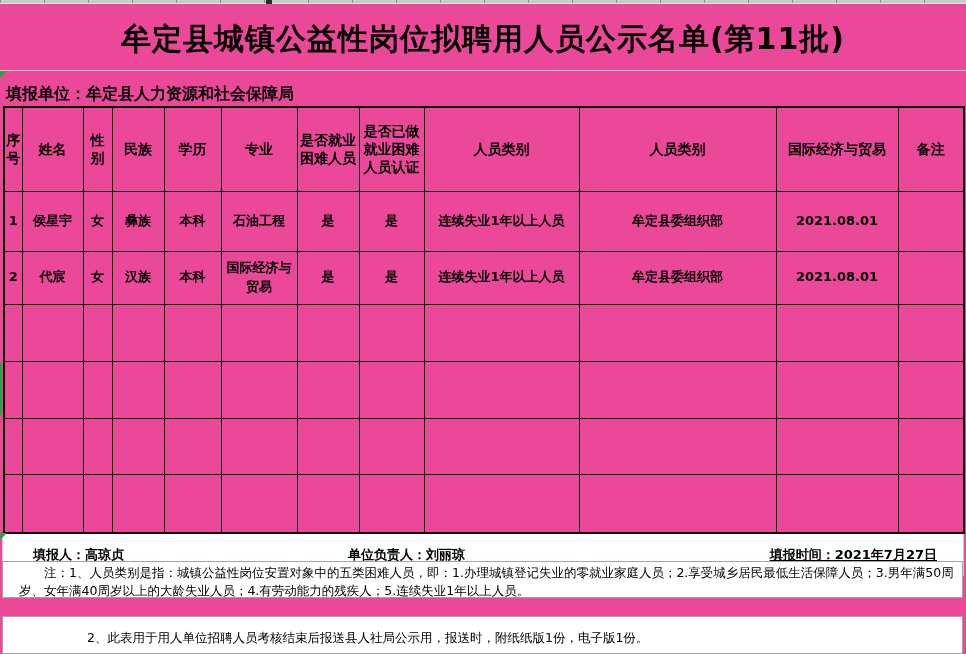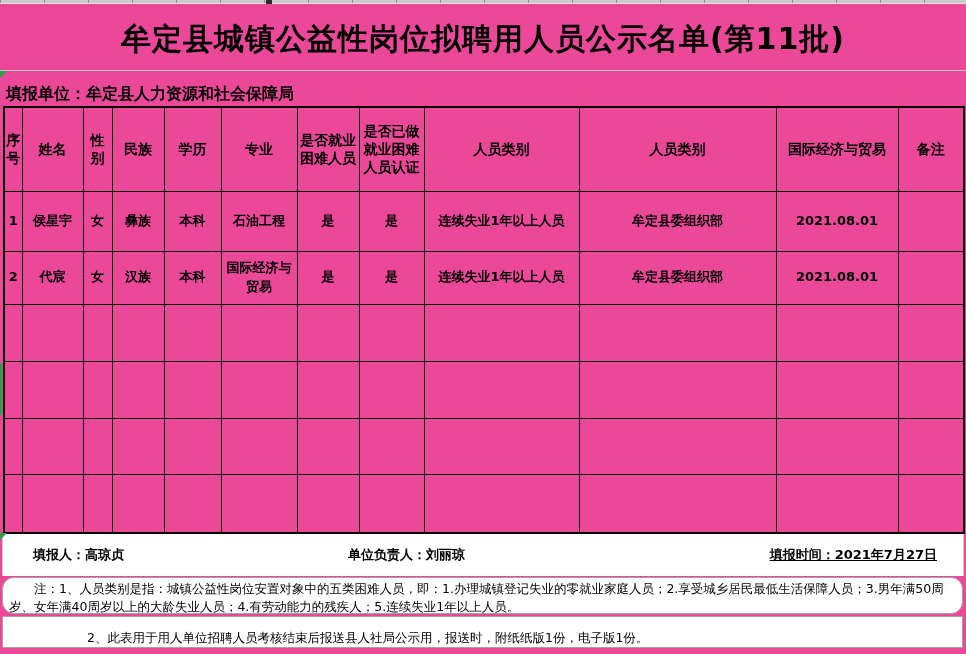--- a/index.html
+++ b/index.html
@@ -45,23 +45,23 @@
   }
   #footer-strip .ftxt { position:absolute; top:0; height:42px; line-height:42px; font-size:13px; font-weight:bold; white-space:nowrap; }
   #footer-filler { left:30px; }
   #footer-unit-head { left:345px; }
   #footer-report-time { right:26px;text-decoration:underline; }
 
   .note-box {
     position:absolute; left:2px; width:961px; background:#fff;
     border:1px solid #a3a3a3; font-size:12.5px; line-height:18px;
   }
-  #note-box-1 { top:577px; height:37px; padding:2px 6px 0 6px;border-radius:12px; }
+  #note-box-1 { top:561px; height:37px; padding:2px 6px 0 16px; }
   #note-box-1 p { text-indent:2em; }
-  #note-box-2 { top:616px; height:32px; padding:12px 6px 16px 6px; }
+  #note-box-2 { top:616px; height:38px; padding:12px 6px 16px 6px; }
   #note-box-2 p { text-indent:78px; }
 
   .corner-marker {
     position:absolute; left:0; width:0; height:0;
     border-top:7px solid #2f9e44; border-right:7px solid transparent;
   }
   #marker-mid-sliver { position:absolute; left:0; top:363px; width:2px; height:52px; background:#2f9e44; }
 </style>
 </head>
 <body>

